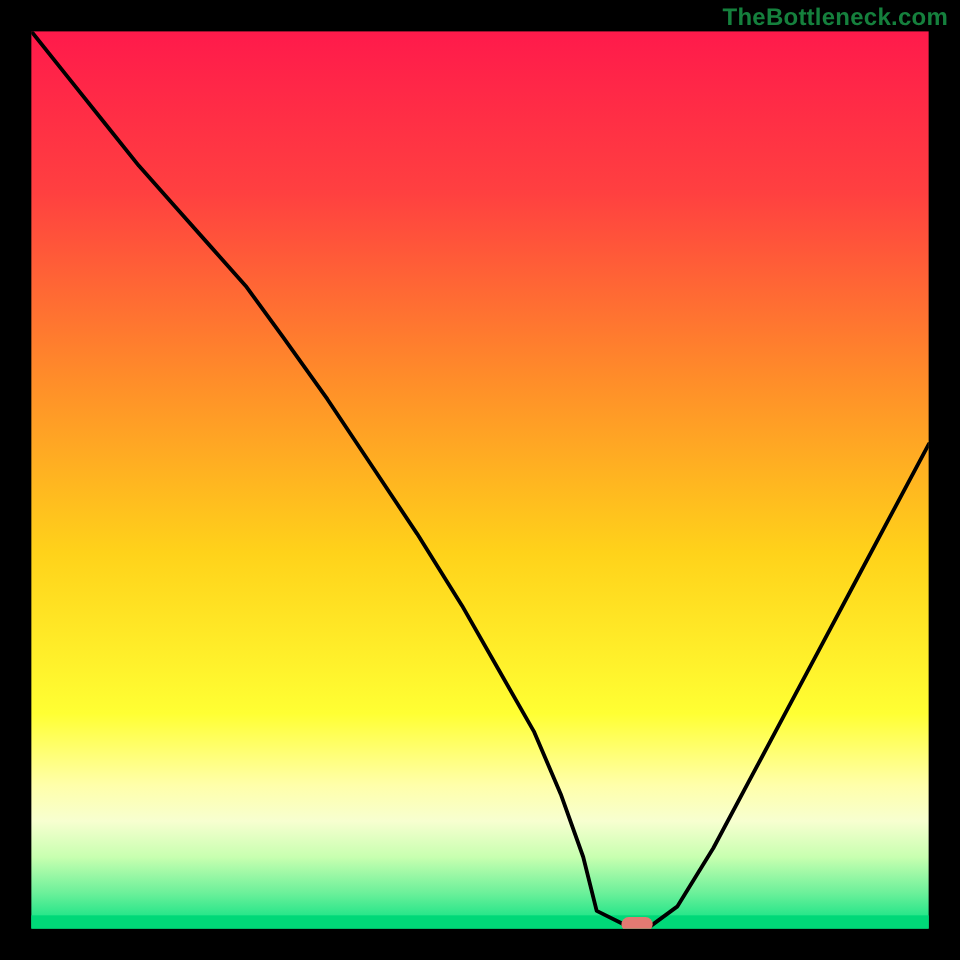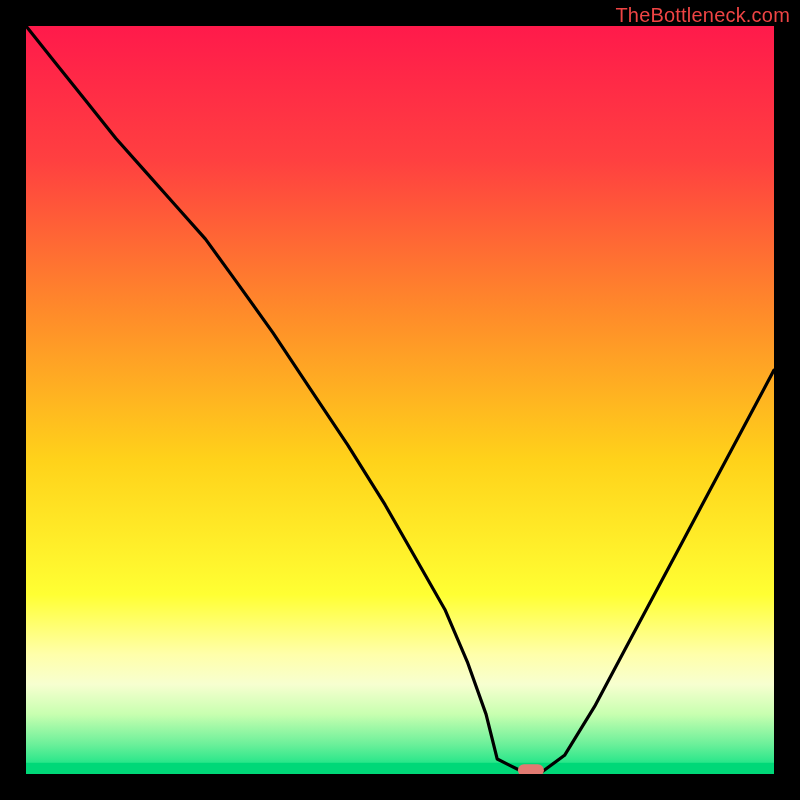--- a/index.html
+++ b/index.html
@@ -24,22 +24,22 @@
     top: 26px;
     width: 748px;
     height: 748px;
   }
   .watermark {
     position: absolute;
     top: 4px;
     right: 10px;
     font-family: Arial, Helvetica, sans-serif;
     font-size: 20px;
-    font-weight: 400;
-    color: #ef4444;
+    font-weight: 700;
+    color: #15803d;
     letter-spacing: 0.2px;
   }
   svg { display: block; }
 </style>
 </head>
 <body>
 
 <div class="frame">
   <div class="plot">
     <svg width="748" height="748" viewBox="0 0 748 748">

